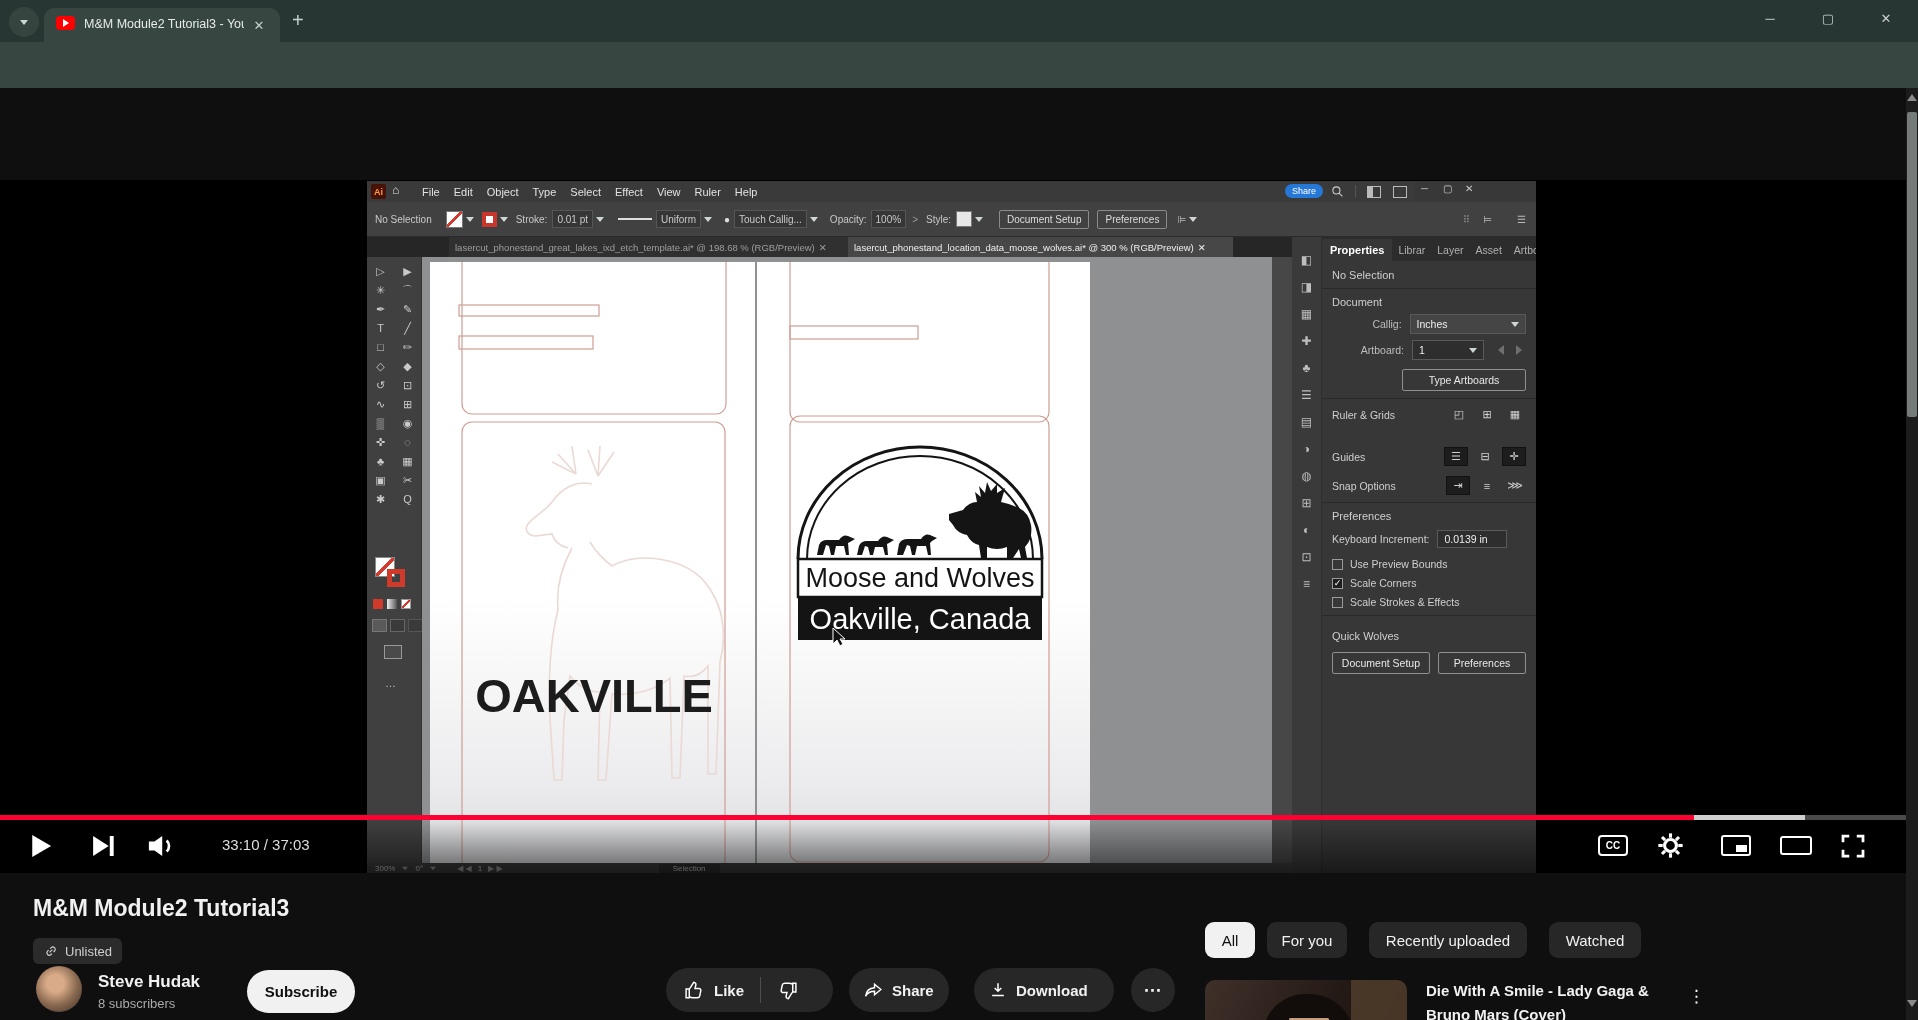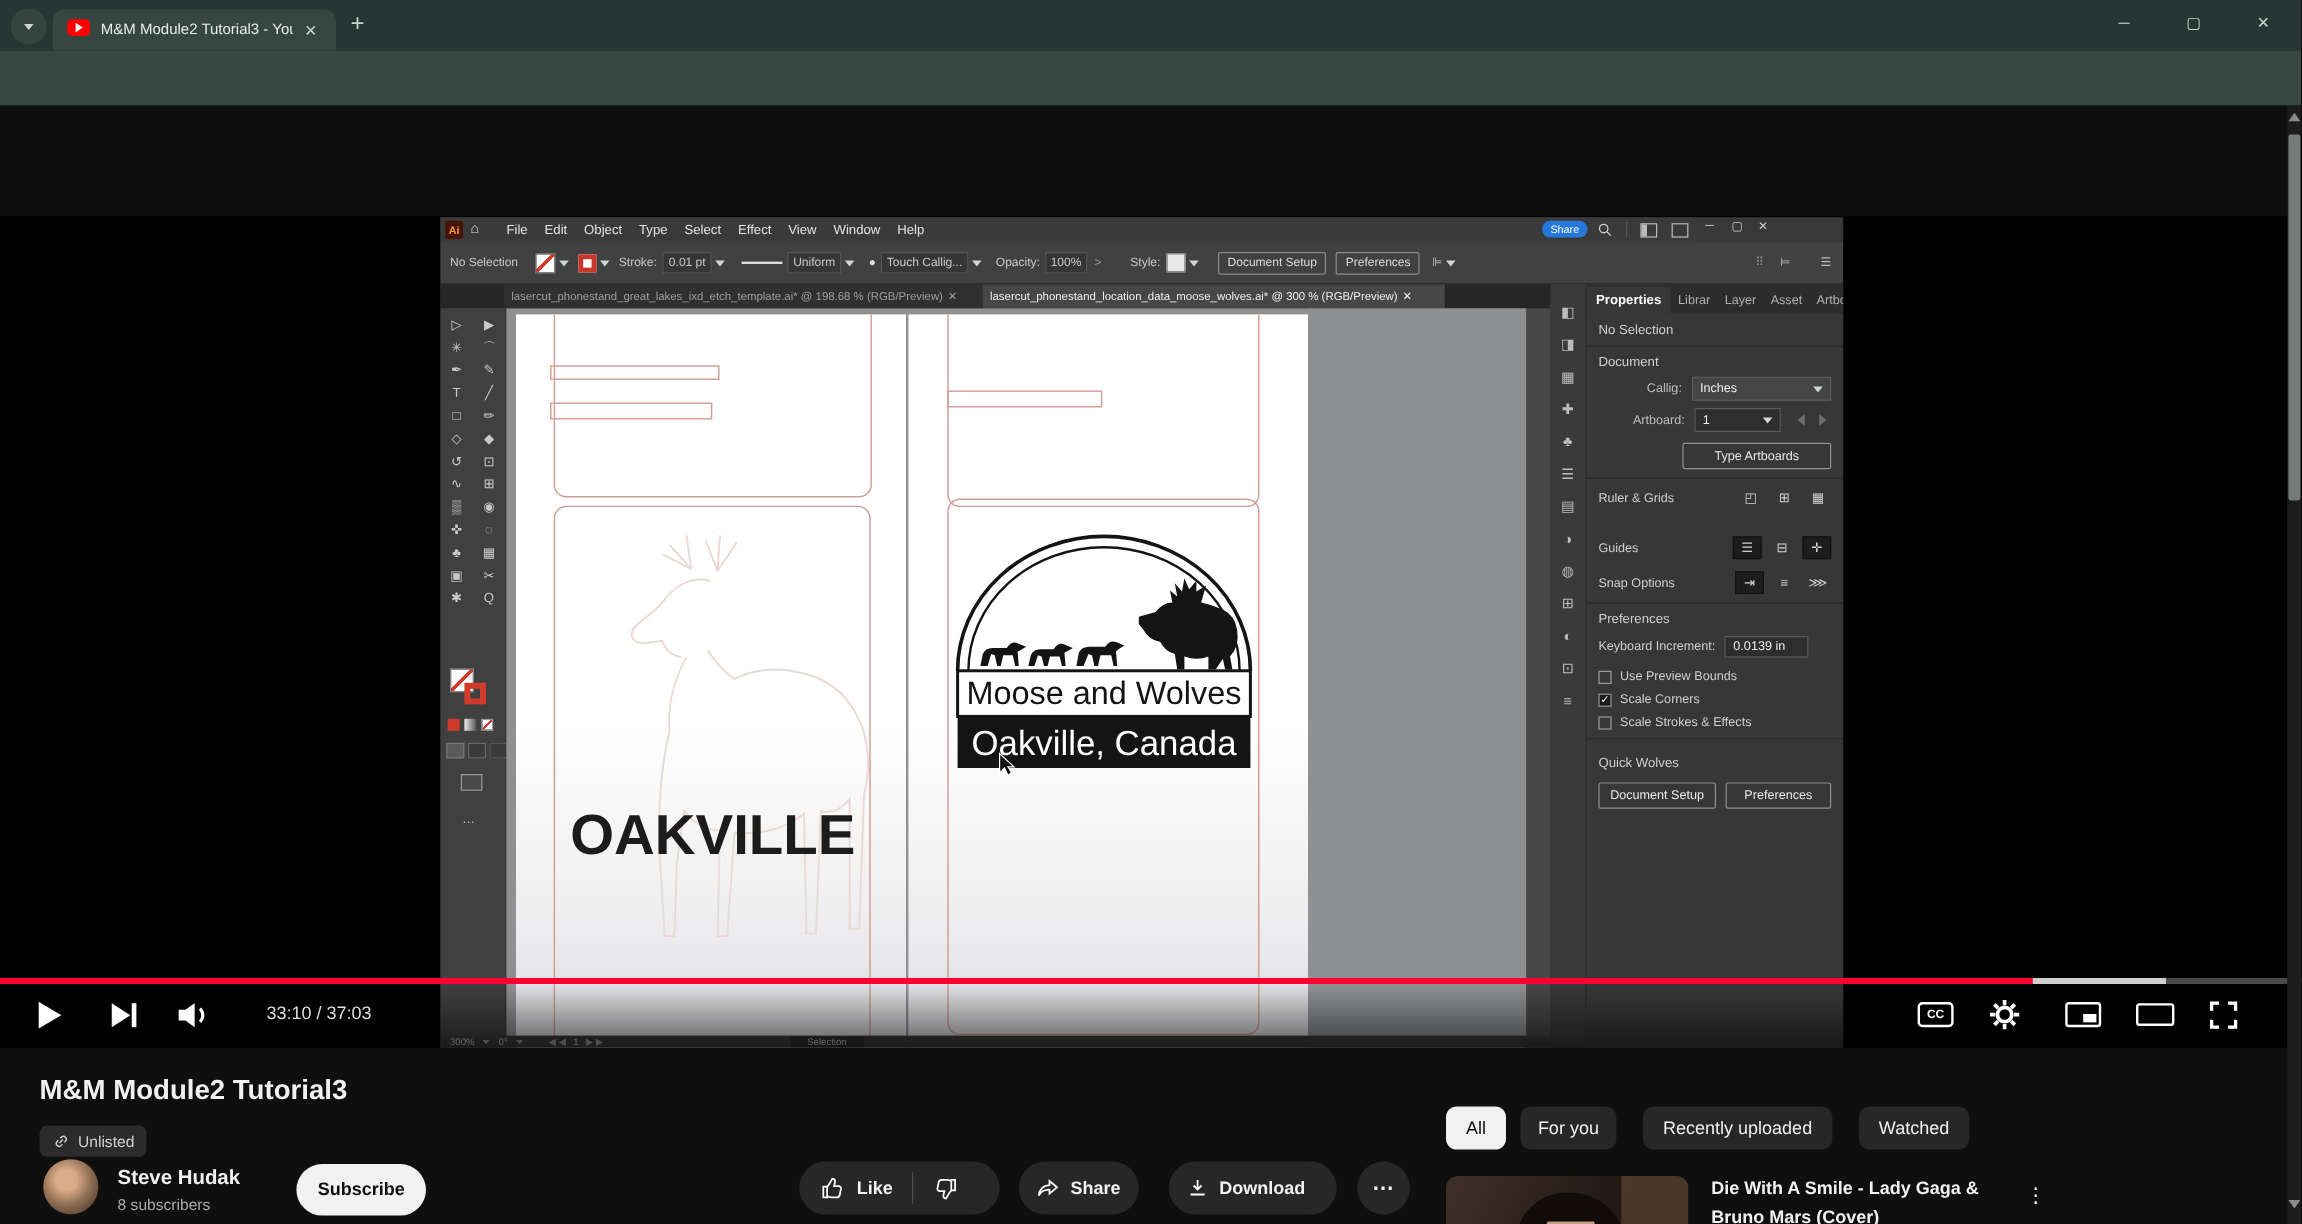--- a/index.html
+++ b/index.html
@@ -261,21 +261,21 @@
         <span class="abs flex ailogo">Ai</span>
         <span class="abs aihome">⌂</span>
         <div class="aimenus abs">
           <span>File</span>
           <span>Edit</span>
           <span>Object</span>
           <span>Type</span>
           <span>Select</span>
           <span>Effect</span>
           <span>View</span>
-          <span>Window</span>
+          <span>Ruler</span>
           <span>Help</span>
         </div>
         <span class="abs flex aishare">Share</span>
         <span class="abs" style="left:964px;top:4px;">
           <svg width="13" height="13" viewBox="0 0 24 24">
               <circle cx="10" cy="10" r="6.5" fill="none" stroke="#ccc" stroke-width="2"></circle>
               <line x1="15" y1="15" x2="21" y2="21" stroke="#ccc" stroke-width="2"></line>
             </svg>
           </span>
         <div class="abs" style="left:988px;top:4px;width:1px;height:13px;background:#555;"></div>
@@ -297,34 +297,34 @@
           <span class="caret" style="margin-left:3px;"></span>
         <div style="width:34px;height:2px;background:#ddd;margin-left:14px;"></div>
         <span class="ctrlbox" style="margin-left:4px;">Uniform</span>
           <span class="caret" style="margin-left:3px;"></span>
         <span style="margin-left:12px;color:#ddd;">●</span>
         <span class="ctrlbox" style="margin-left:4px;max-width:64px;overflow:hidden;white-space:nowrap;">Touch Callig...</span>
           <span class="caret" style="margin-left:3px;"></span>
         <span style="margin-left:12px;">Opacity:</span>
         <span class="ctrlbox" style="margin-left:4px;">100%</span>
         <span style="margin-left:6px;color:#999;">&gt;</span>
-        <span style="margin-left:24px;">Style:</span>
+        <span style="margin-left:8px;">Style:</span>
         <span style="margin-left:5px;width:14px;height:14px;background:#e8e8e8;border:1px solid #777;display:inline-block;"></span>
           <span class="caret" style="margin-left:3px;"></span>
         <span class="ctrlbtn" style="margin-left:16px;">Document Setup</span>
         <span class="ctrlbtn" style="margin-left:8px;">Preferences</span>
         <span style="margin-left:10px;color:#bbb;">⊫</span>
           <span class="caret" style="margin-left:3px;"></span>
         <span style="margin-left:auto;margin-right:64px;color:#8f8f8f;letter-spacing:2px;">⠿</span>
         <span style="position:absolute;right:44px;color:#bbb;">⊨</span>
         <span style="position:absolute;right:10px;color:#bbb;">☰</span>
       </div>
 
       <div class="abs flex aidoctabs">
-        <div class="doctab" style="margin-left:53px;width:399px;background:#303030;color:#9e9e9e;">
+        <div class="doctab" style="margin-left:82px;width:399px;background:#303030;color:#9e9e9e;">
           <span style="overflow:hidden;text-overflow:ellipsis;">lasercut_phonestand_great_lakes_ixd_etch_template.ai* @ 198.68 % (RGB/Preview)</span>
             <span style="margin-left:4px;">✕</span>
         </div>
         <div class="doctab" style="width:385px;background:#474747;color:#efefef;">
           <span style="overflow:hidden;text-overflow:ellipsis;">lasercut_phonestand_location_data_moose_wolves.ai* @ 300 % (RGB/Preview)</span>
             <span style="margin-left:4px;">✕</span>
         </div>
       </div>
 
       <div class="abs ailft">

